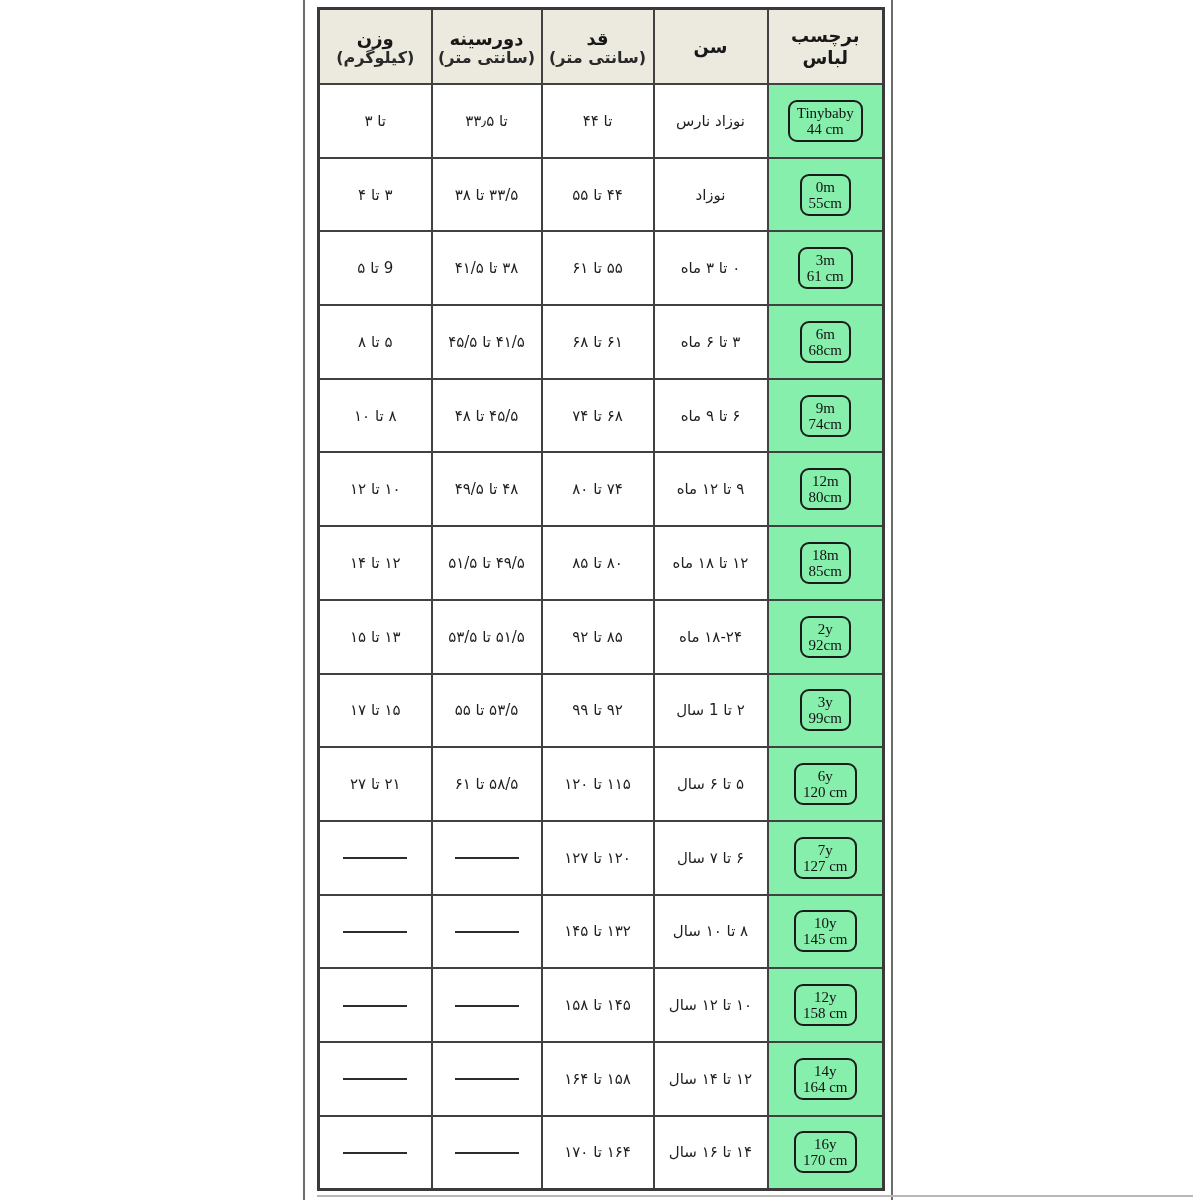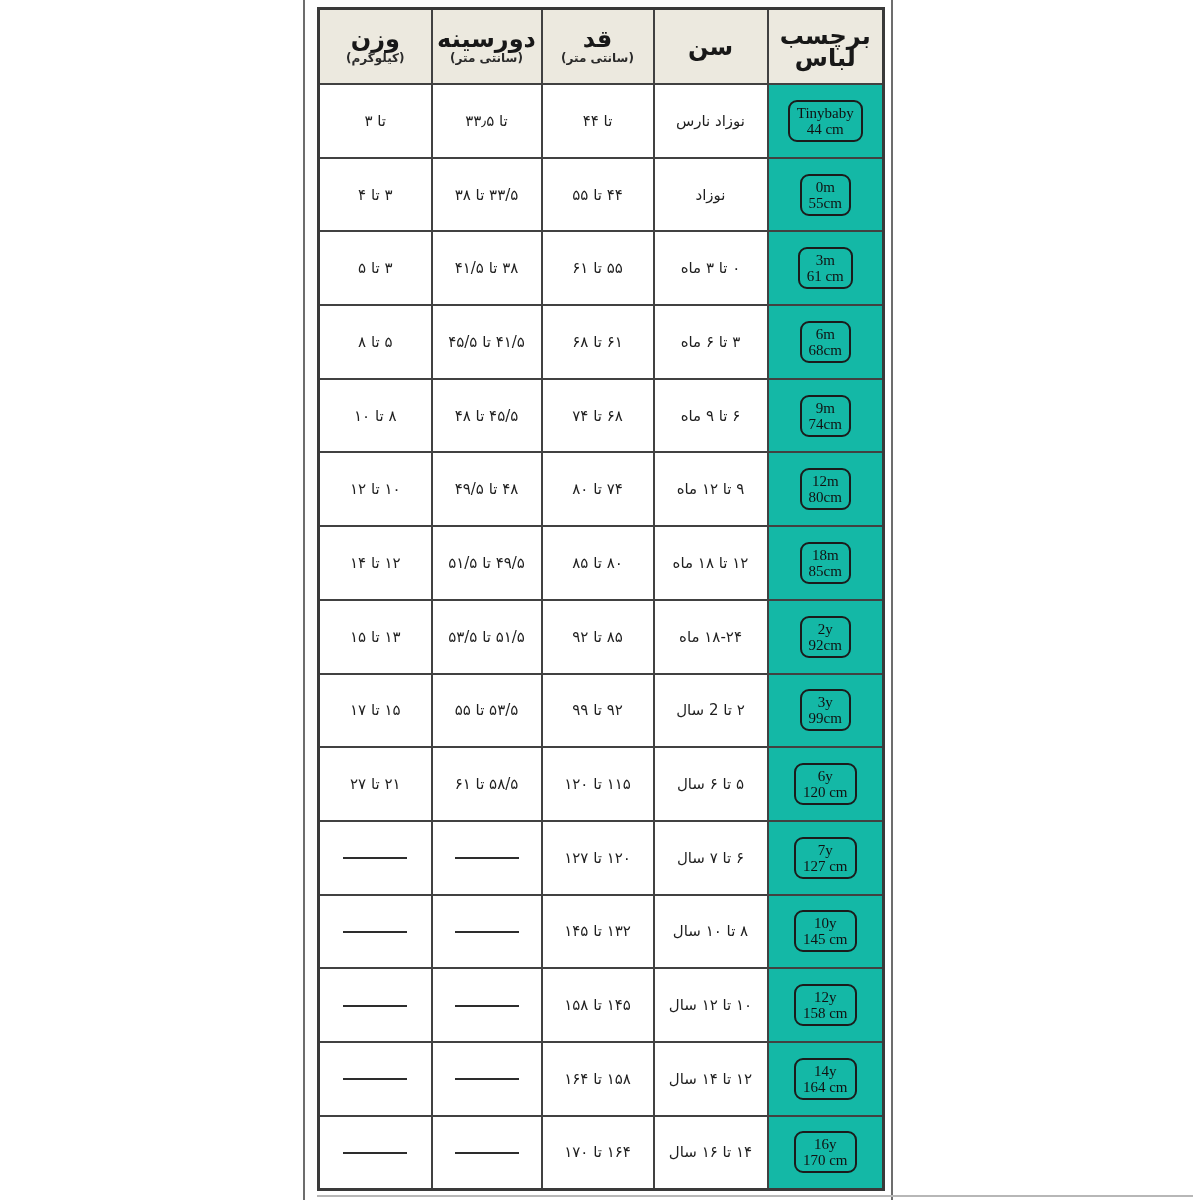--- a/index.html
+++ b/index.html
@@ -17,24 +17,24 @@
     position:absolute;left:317px;top:7px;width:565px;height:1184px;
     border-collapse:collapse;table-layout:fixed;background:#ffffff;
     border:3px solid #3a3a3a;
   }
   .size-chart th,.size-chart td{
     border:2px solid #414141;text-align:center;vertical-align:middle;
     padding:0 2px;overflow:hidden;
   }
   .size-chart thead th{height:73px;background:#ece9df;}
   .size-chart tbody tr{height:73px;}
-  .h-title{font-size:24px;font-weight:bold;line-height:22px;color:#181818;}
-  .h-unit{font-size:12px;line-height:14px;margin-top:1px;color:#2a2a2a;}
+  .h-title{font-size:18px;font-weight:bold;line-height:22px;color:#181818;}
+  .h-unit{font-size:16px;line-height:14px;margin-top:1px;color:#2a2a2a;}
   .cell{font-size:15px;color:#1f1f1f;background:#ffffff;}
-  .tag-cell{background:#14b8a6;}
+  .tag-cell{background:#86efac;}
   .dash-line{display:inline-block;width:64px;height:0;border-top:2px solid #2d2d2d;vertical-align:middle;}
   .tag-box{
     display:inline-block;border:2px solid #1b1b1b;border-radius:9px;
     padding:3px 7px;background:transparent;
     font-family:"Liberation Serif","DejaVu Serif",serif;font-size:15px;line-height:16px;color:#111111;
   }
   .tag-line{display:block;text-align:center;white-space:nowrap;}
 </style>
 </head>
 <body>
@@ -82,21 +82,21 @@
         <td class="cell tag-cell"><span class="tag-box"><span class="tag-line">Tinybaby</span><span class="tag-line">44 cm</span></span></td>
       </tr>
       <tr>
         <td dir="rtl" class="cell">۳ تا ۴</td>
         <td dir="rtl" class="cell">۳۳/۵ تا ۳۸</td>
         <td dir="rtl" class="cell">۴۴ تا ۵۵</td>
         <td dir="rtl" class="cell">نوزاد</td>
         <td class="cell tag-cell"><span class="tag-box"><span class="tag-line">0m</span><span class="tag-line">55cm</span></span></td>
       </tr>
       <tr>
-        <td dir="rtl" class="cell">۳ تا ۵</td>
+        <td dir="rtl" class="cell">9 تا ۵</td>
         <td dir="rtl" class="cell">۳۸ تا ۴۱/۵</td>
         <td dir="rtl" class="cell">۵۵ تا ۶۱</td>
         <td dir="rtl" class="cell">۰ تا ۳ ماه</td>
         <td class="cell tag-cell"><span class="tag-box"><span class="tag-line">3m</span><span class="tag-line">61 cm</span></span></td>
       </tr>
       <tr>
         <td dir="rtl" class="cell">۵ تا ۸</td>
         <td dir="rtl" class="cell">۴۱/۵ تا ۴۵/۵</td>
         <td dir="rtl" class="cell">۶۱ تا ۶۸</td>
         <td dir="rtl" class="cell">۳ تا ۶ ماه</td>
@@ -127,21 +127,21 @@
         <td dir="rtl" class="cell">۱۳ تا ۱۵</td>
         <td dir="rtl" class="cell">۵۱/۵ تا ۵۳/۵</td>
         <td dir="rtl" class="cell">۸۵ تا ۹۲</td>
         <td dir="rtl" class="cell">۱۸-۲۴ ماه</td>
         <td class="cell tag-cell"><span class="tag-box"><span class="tag-line">2y</span><span class="tag-line">92cm</span></span></td>
       </tr>
       <tr>
         <td dir="rtl" class="cell">۱۵ تا ۱۷</td>
         <td dir="rtl" class="cell">۵۳/۵ تا ۵۵</td>
         <td dir="rtl" class="cell">۹۲ تا ۹۹</td>
-        <td dir="rtl" class="cell">۲ تا 2 سال</td>
+        <td dir="rtl" class="cell">۲ تا 1 سال</td>
         <td class="cell tag-cell"><span class="tag-box"><span class="tag-line">3y</span><span class="tag-line">99cm</span></span></td>
       </tr>
       <tr>
         <td dir="rtl" class="cell">۲۱ تا ۲۷</td>
         <td dir="rtl" class="cell">۵۸/۵ تا ۶۱</td>
         <td dir="rtl" class="cell">۱۱۵ تا ۱۲۰</td>
         <td dir="rtl" class="cell">۵ تا ۶ سال</td>
         <td class="cell tag-cell"><span class="tag-box"><span class="tag-line">6y</span><span class="tag-line">120 cm</span></span></td>
       </tr>
       <tr>

